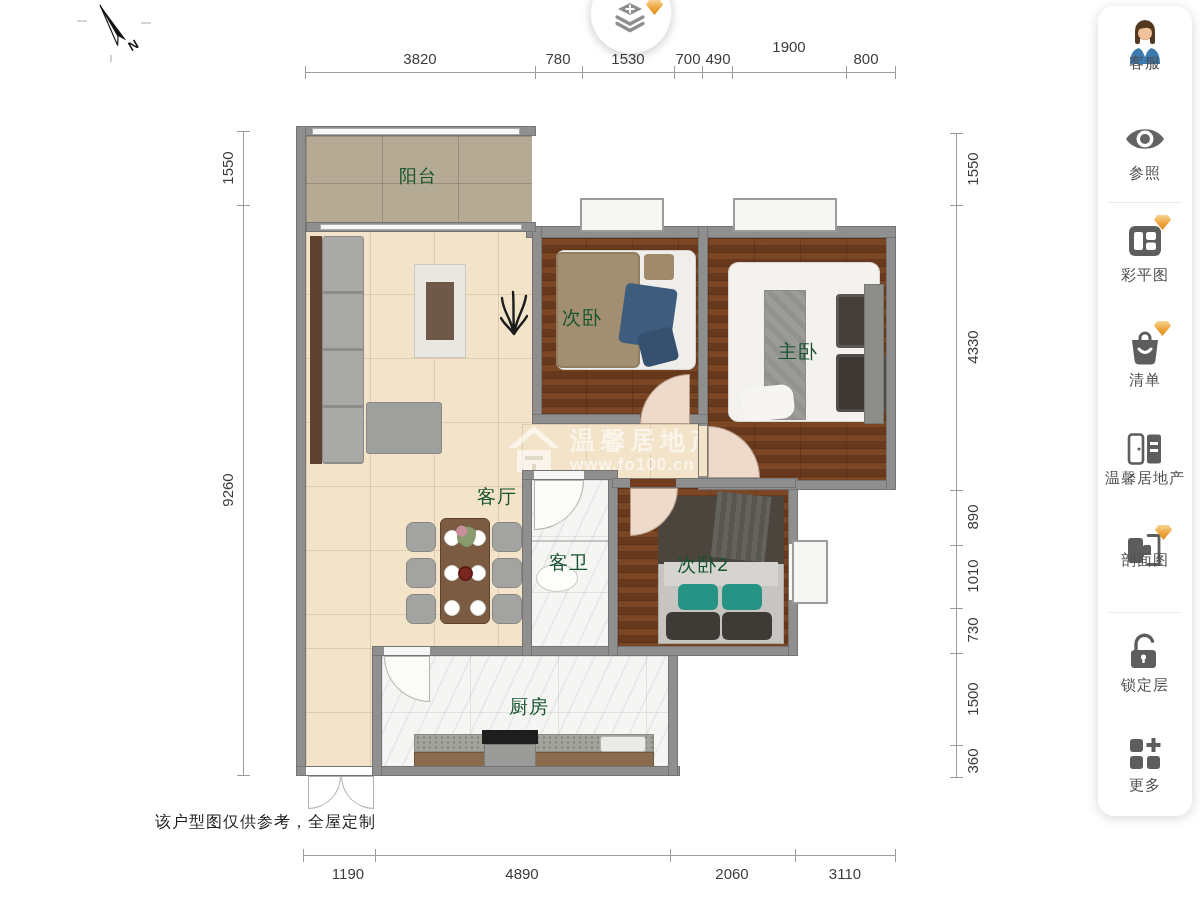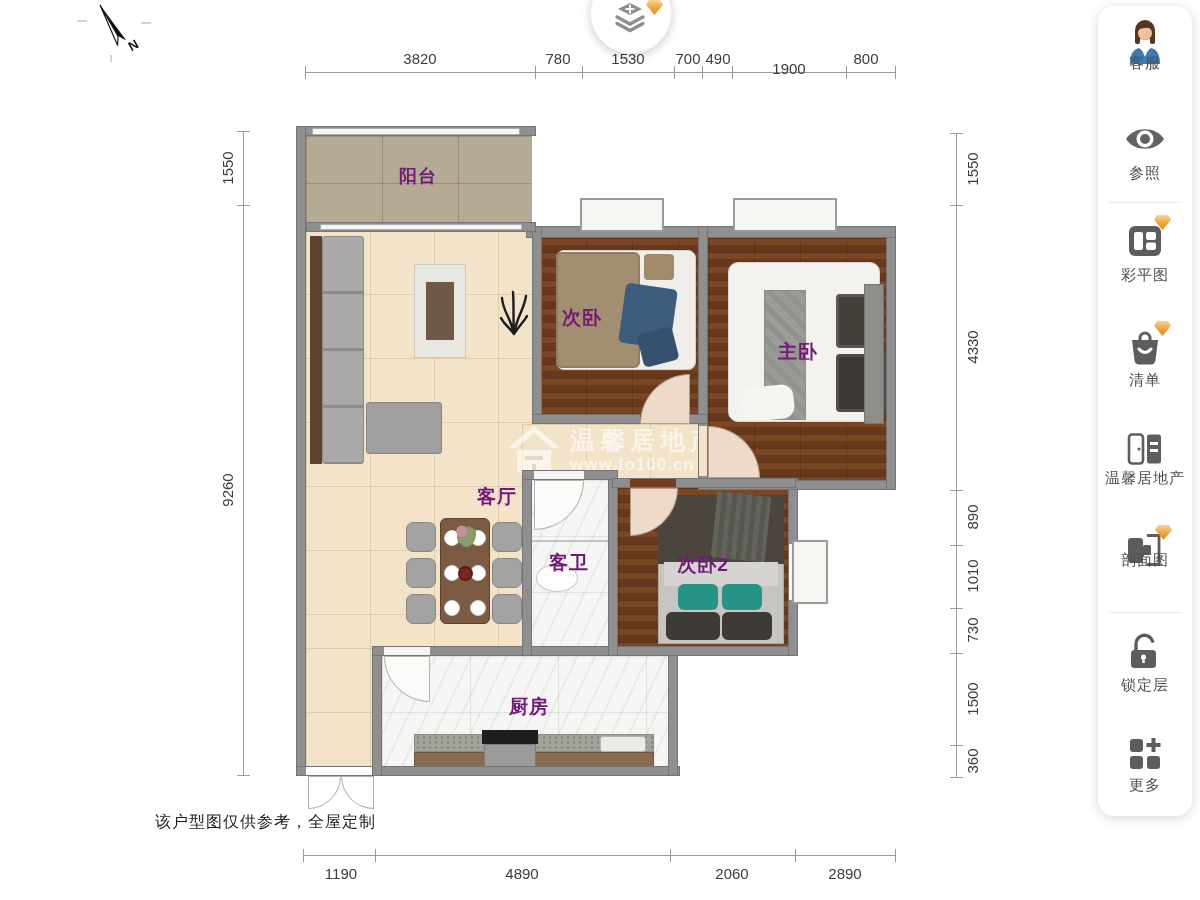--- a/index.html
+++ b/index.html
@@ -26,22 +26,22 @@
      background-size:46px 14px,46px 14px,auto}
   .f-marble{background-color:#f5f5f3;background-image:
      linear-gradient(rgba(150,150,150,.20) 1px,transparent 1px),
      linear-gradient(90deg,rgba(150,150,150,.20) 1px,transparent 1px),
      repeating-linear-gradient(115deg,rgba(130,130,145,.10) 0 2px,transparent 2px 16px);
      background-size:88px 56px,88px 56px,auto}
   
   .door{position:absolute;box-sizing:border-box;background:#eddaca;border:1px solid #b49c89}
   .door-w{position:absolute;box-sizing:border-box;background:#fbfbf9;border:1px solid #b4b4ae}
   
-  .room-label{position:absolute;transform:translate(-50%,-50%);font-weight:bold;
-      font-size:19px;color:#701a75;letter-spacing:1px;white-space:nowrap}
+  .room-label{position:absolute;transform:translate(-50%,-50%);font-weight:normal;
+      font-size:19px;color:#14532d;letter-spacing:1px;white-space:nowrap}
   
   .rl{position:absolute;background:#9c9c9c}
   .tkv{position:absolute;width:1px;height:13px;background:#9c9c9c}
   .tkh{position:absolute;width:13px;height:1px;background:#9c9c9c}
   .dim{position:absolute;font-size:15px;color:#3c3c3c;transform:translate(-50%,-50%);white-space:nowrap}
   .dim.rot{transform:translate(-50%,-50%) rotate(-90deg)}
   
   .wm{position:absolute;display:flex;align-items:center;gap:10px;opacity:.62}
   .wm-txt{display:flex;flex-direction:column;line-height:1.15}
   .wm-brand{font-size:25px;font-weight:bold;color:#fff;letter-spacing:5px}
@@ -210,21 +210,21 @@
 <div class="tkv" style="left:674px;top:66px"></div>
 <div class="tkv" style="left:702px;top:66px"></div>
 <div class="tkv" style="left:732px;top:66px"></div>
 <div class="tkv" style="left:846px;top:66px"></div>
 <div class="tkv" style="left:895px;top:66px"></div>
 <span class="dim" style="left:420px;top:58px">3820</span>
 <span class="dim" style="left:558px;top:58px">780</span>
 <span class="dim" style="left:628px;top:58px">1530</span>
 <span class="dim" style="left:688px;top:58px">700</span>
 <span class="dim" style="left:718px;top:58px">490</span>
-<span class="dim" style="left:789px;top:68px">1900</span>
+<span class="dim" style="left:789px;top:46px">1900</span>
 <span class="dim" style="left:866px;top:58px">800</span>
 
 <div class="rl" style="left:243px;top:131px;width:1px;height:644px"></div>
 <div class="tkh" style="left:237px;top:131px"></div>
 <div class="tkh" style="left:237px;top:205px"></div>
 <div class="tkh" style="left:237px;top:775px"></div>
 <span class="dim rot" style="left:227px;top:168px">1550</span>
 <span class="dim rot" style="left:227px;top:490px">9260</span>
 
 <div class="rl" style="left:956px;top:133px;width:1px;height:644px"></div>
@@ -243,24 +243,24 @@
 <span class="dim rot" style="left:972px;top:630px">730</span>
 <span class="dim rot" style="left:972px;top:699px">1500</span>
 <span class="dim rot" style="left:972px;top:761px">360</span>
 
 <div class="rl" style="left:303px;top:855px;width:592px;height:1px"></div>
 <div class="tkv" style="left:303px;top:849px"></div>
 <div class="tkv" style="left:375px;top:849px"></div>
 <div class="tkv" style="left:670px;top:849px"></div>
 <div class="tkv" style="left:795px;top:849px"></div>
 <div class="tkv" style="left:895px;top:849px"></div>
-<span class="dim" style="left:341px;top:873px">1190</span>
+<span class="dim" style="left:348px;top:873px">1190</span>
 <span class="dim" style="left:522px;top:873px">4890</span>
 <span class="dim" style="left:732px;top:873px">2060</span>
-<span class="dim" style="left:845px;top:873px">2890</span>
+<span class="dim" style="left:845px;top:873px">3110</span>
 
 <div class="disclaimer">该户型图仅供参考，全屋定制</div>
 
 <svg class="abs" style="left:75px;top:0" width="80" height="64" viewBox="0 0 80 64">
   <line x1="2" y1="21" x2="12" y2="21" stroke="#c4c4c4" stroke-width="1.5"></line>
   <line x1="66" y1="23" x2="76" y2="23" stroke="#c4c4c4" stroke-width="1.5"></line>
   <line x1="36" y1="55" x2="36" y2="62" stroke="#c4c4c4" stroke-width="1.5"></line>
   <g transform="rotate(-30 36 24)">
     <polygon points="36,2 31,46 36,38" fill="#fff" stroke="#1a1a1a" stroke-width="1.2"></polygon>
     <polygon points="36,2 41,46 36,38" fill="#111"></polygon>

